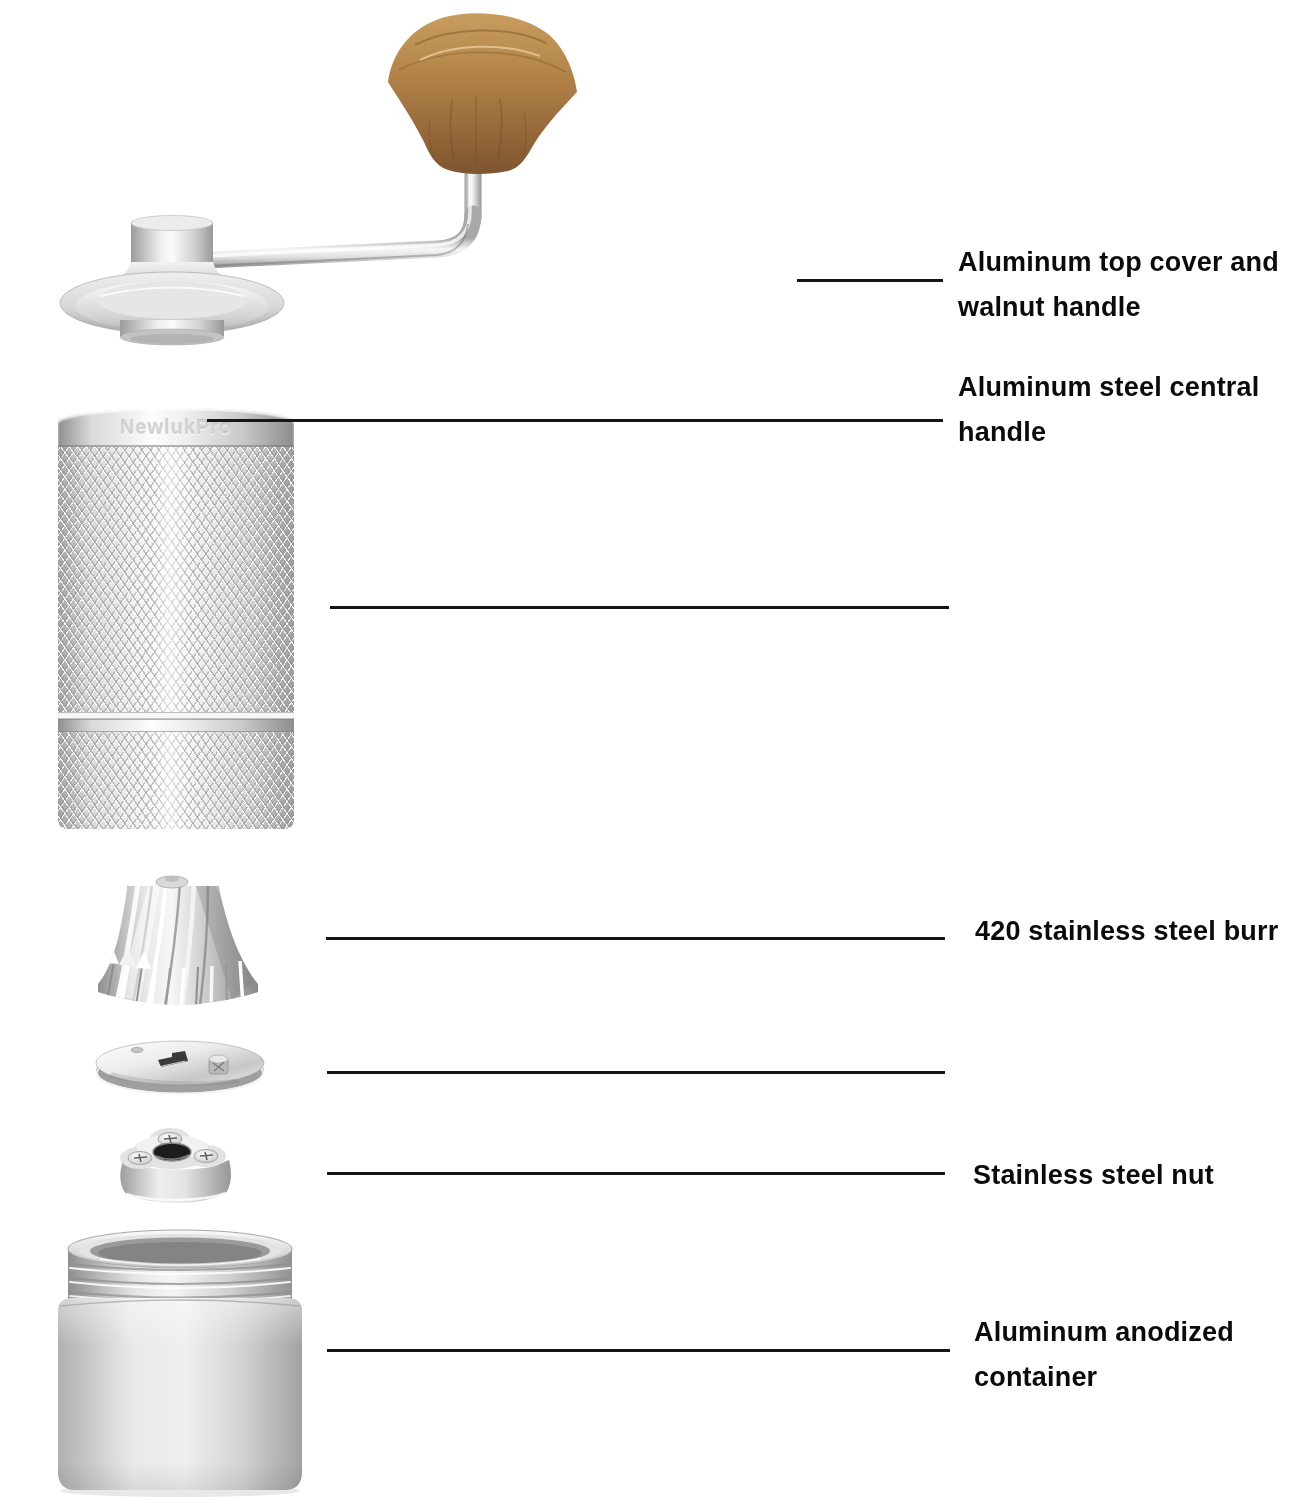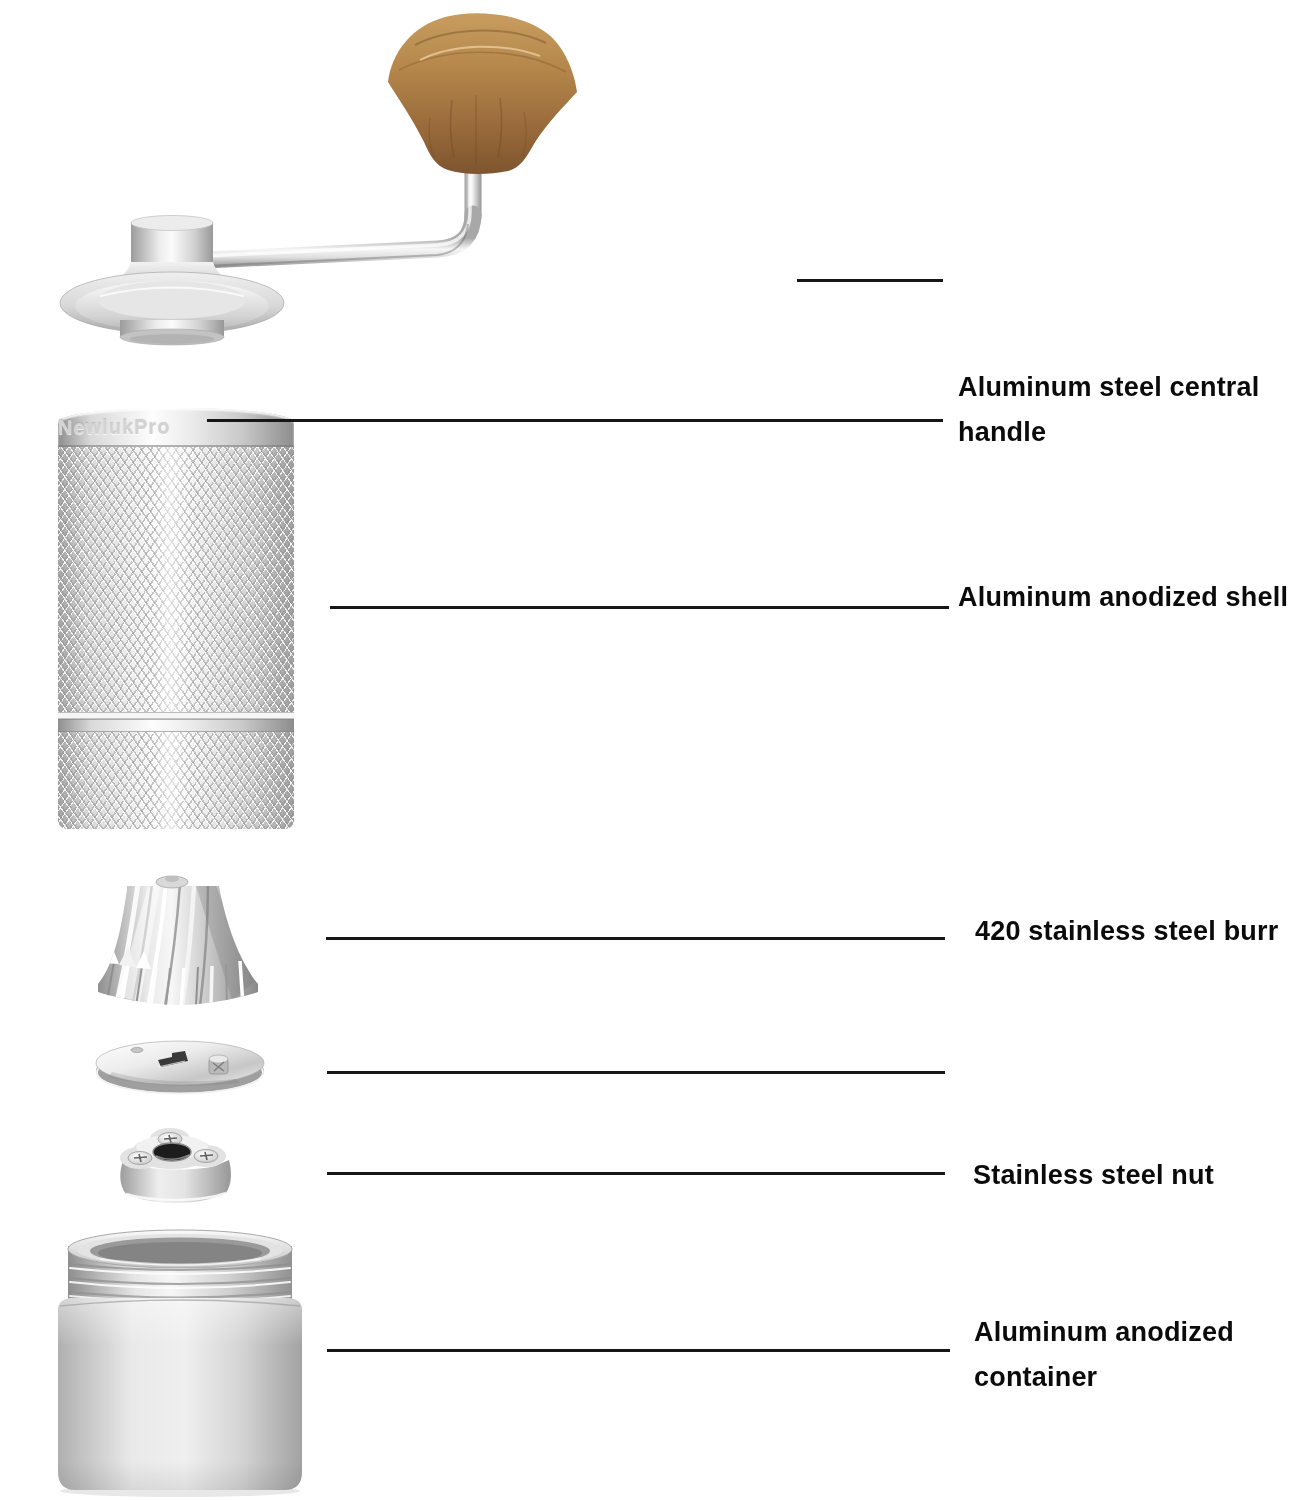--- a/index.html
+++ b/index.html
@@ -17,21 +17,21 @@
       repeating-linear-gradient(55deg, rgba(255,255,255,.85) 0 1px, rgba(145,145,145,.50) 1px 2.6px, rgba(255,255,255,0) 2.6px 7px),
       repeating-linear-gradient(-55deg, rgba(255,255,255,.85) 0 1px, rgba(145,145,145,.50) 1px 2.6px, rgba(255,255,255,0) 2.6px 7px),
       linear-gradient(90deg,#a3a3a3 0%,#d6d6d6 12%,#f1f1f1 34%,#ffffff 48%,#ebebeb 63%,#d0d0d0 82%,#9e9e9e 100%);
     background-color:#efefef;}
   .knurl.k1{top:39px;height:265px;}
   .knurl.k2{top:324px;height:97px;border-radius:0 0 10px 10px / 0 0 8px 8px;}
   .band{position:absolute;left:0;width:236px;
     background:linear-gradient(90deg,#8f8f8f 0%,#d9d9d9 14%,#fdfdfd 40%,#ececec 56%,#c9c9c9 78%,#8d8d8d 100%);}
   .band.top{top:0;height:39px;border-radius:50% 50% 0 0 / 14px 14px 0 0;
     box-shadow:inset 0 -2px 0 rgba(120,120,120,.55), inset 0 2px 2px rgba(255,255,255,.9);
-    display:flex;align-items:center;}
+    display:flex;align-items:center;justify-content:center;}
   .groove{position:absolute;left:0;top:304px;width:236px;height:7px;background:#f6f6f6;
     box-shadow:inset 0 1px 0 #bdbdbd, inset 0 -1px 0 #c4c4c4;}
   .band.mid{top:311px;height:13px;box-shadow:inset 0 1px 0 rgba(130,130,130,.6), inset 0 -1px 0 rgba(130,130,130,.6);}
   .brand{font-weight:700;font-size:20px;letter-spacing:1px;color:#d2d2d2;
     text-shadow:0 1px 1px rgba(255,255,255,.85), 0 -1px 1px rgba(140,140,140,.4);}
 </style>
 </head>
 <body>
 
 <div id="stage">
@@ -274,27 +274,28 @@
   </svg>
 
   <div class="leader" style="left:797px;top:279px;width:146px"></div>
   <div class="leader" style="left:207px;top:419px;width:736px"></div>
   <div class="leader" style="left:330px;top:606px;width:619px"></div>
   <div class="leader" style="left:326px;top:937px;width:619px"></div>
   <div class="leader" style="left:327px;top:1071px;width:618px"></div>
   <div class="leader" style="left:327px;top:1172px;width:618px"></div>
   <div class="leader" style="left:327px;top:1349px;width:623px"></div>
 
+  <div class="label" style="left:958px;top:240px">
+    <div>Aluminum top cover and</div>
+    <div>walnut handle</div>
+  </div>
   <div class="label" style="left:958px;top:365px">
     <div>Aluminum steel central</div>
     <div>handle</div>
   </div>
-  <div class="label" style="left:958px;top:575px">
-    <div>Aluminum anodized shell</div>
-  </div>
   <div class="label" style="left:975px;top:909px">
     <div>420 stainless steel burr</div>
   </div>
   <div class="label" style="left:974px;top:1310px">
     <div>Aluminum anodized</div>
     <div>container</div>
   </div>
   <div class="label" style="left:973px;top:1153px">
     <div>Stainless steel nut</div>
   </div>

